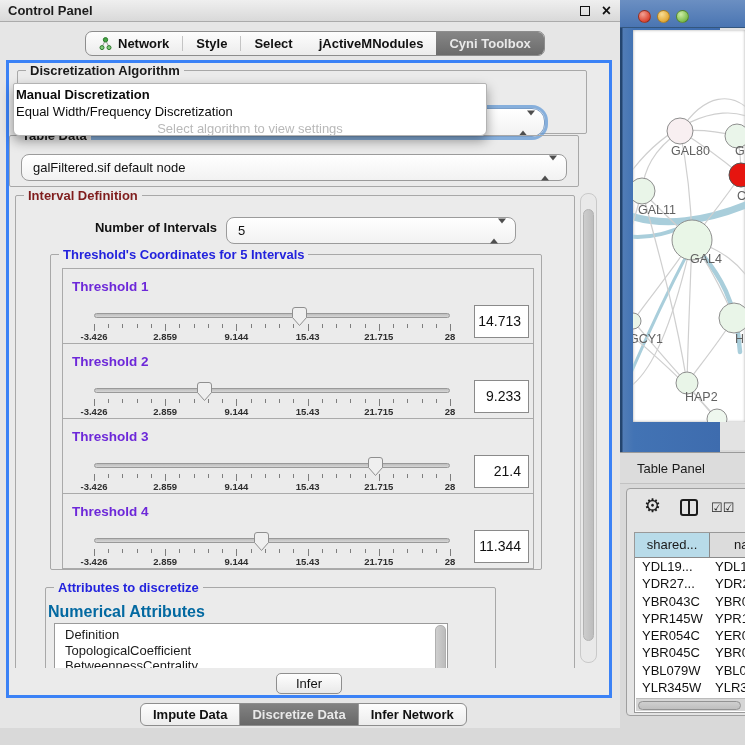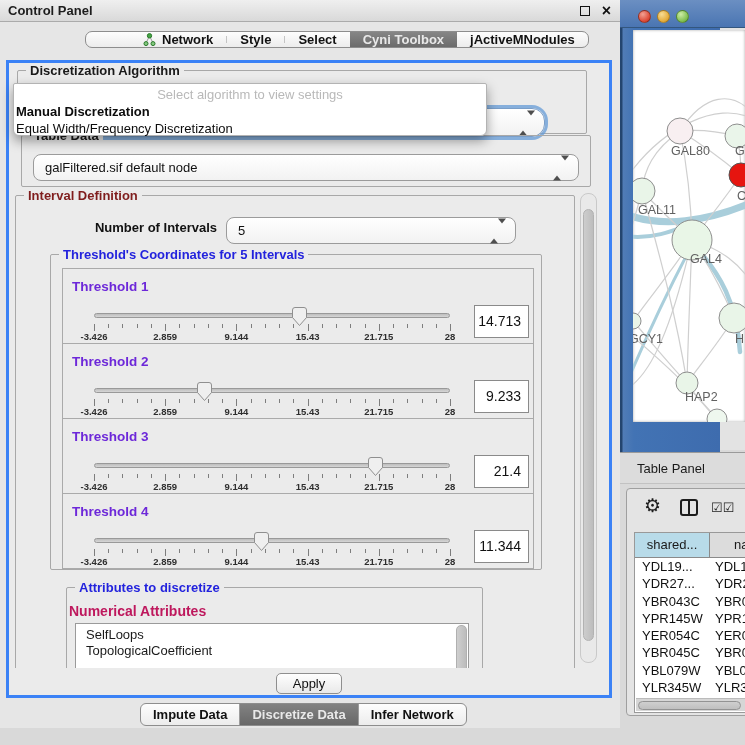--- a/index.html
+++ b/index.html
@@ -9,22 +9,22 @@
 
   
   #control-panel { position:absolute; left:0; top:0; width:620px; height:745px; background:#e6e6e6; }
   #cp-titlebar { position:absolute; left:0; top:0; width:620px; height:22px;
     background:linear-gradient(#efefef,#d9d9d9); border-bottom:1px solid #ababab; }
   #cp-title { position:absolute; left:8px; top:0; line-height:21px; font-size:13px; font-weight:600; color:#1d1d1d; }
   #float-btn { position:absolute; right:30px; top:6px; width:10px; height:10px; border:1.6px solid #111; background:transparent; }
   #close-btn { position:absolute; right:9px; top:0px; line-height:21px; font-size:16px; font-weight:900; color:#111; cursor:default; }
 
   
-  #top-tabs { position:absolute; left:85px; top:31px; height:17px; display:flex; align-items:stretch;
-    background:linear-gradient(#fdfdfd,#ececec); border:1px solid #8d8d8d; border-radius:7px; overflow:hidden;padding-left:44px; }
+  #top-tabs { position:absolute; left:85px; top:31px; height:25px; display:flex; align-items:stretch;
+    background:linear-gradient(#fdfdfd,#ececec); border:1px solid #8d8d8d; border-radius:7px; overflow:hidden; }
   .ttab { display:flex; align-items:center; gap:6px; padding:0 13px; font-size:13px; font-weight:600; color:#111; white-space:nowrap; }
   .ttab.selected { background:linear-gradient(#868686,#6b6b6b); color:#e9e9e9; }
   .tsep { width:1px; background:#c4c4c4; margin:4px 0; }
 
   #cp-body { position:absolute; left:6px; top:60px; width:606px; height:638px;
     background:#ebebeb; border:3px solid #3b82f6;text-decoration:underline; }
 
   .group { position:absolute; border:1px solid #a8a8a8; border-radius:2px; }
   .gtitle { position:absolute; top:-8px; left:8px; background:#ebebeb; padding:0 4px; font-size:13px; font-weight:bold; color:#1a1a1a; white-space:nowrap; }
   .gtitle.green { color:#7f1d1d; font-weight:600; }
@@ -36,21 +36,21 @@
   .stepper { position:absolute; right:9px; top:50%; transform:translateY(-50%); }
   .stepper .up { width:0; height:0; border-left:4px solid transparent; border-right:4px solid transparent; border-bottom:5px solid #4e4e4e; margin-bottom:2px; }
   .stepper .dn { width:0; height:0; border-left:4px solid transparent; border-right:4px solid transparent; border-top:5px solid #4e4e4e; }
 
   
   #algo-group { left:8px; top:7px; width:570px; height:64px; }
   #algo-combo { left:19px; top:37px; width:508px; height:29px; border-radius:13px;
     border:1px solid #7a9ec8; box-shadow:0 0 0 3px rgba(100,155,215,.75); }
 
   
-  #tabledata-group { left:12px; top:72px; width:570px; height:52px; }
+  #tabledata-group { left:0; top:72px; width:570px; height:52px; }
   #tabledata-combo { left:11px; top:18px; width:546px; height:27px; }
 
   
   #algo-popup { position:absolute; left:13px; top:83px; width:474px; height:53px; z-index:60;
     background:#ffffff; border:1px solid #b3b3b3; border-radius:2px 2px 6px 6px;
     box-shadow:0 5px 12px rgba(0,0,0,.38); padding-top:3px; }
   #popup-hint { text-align:center; font-size:13px; color:#b9b9b9; height:17px; line-height:16px; }
   .popup-item { font-size:13px; color:#0c0c0c; height:17px; line-height:16px; padding-left:2px; white-space:nowrap; }
   .popup-item.selected { font-weight:bold; }
 
@@ -75,22 +75,22 @@
     border:1px solid #999; border-radius:3px; }
   .handle { position:absolute; top:2px; width:15px; height:19px; margin-left:-7.5px; }
   .ticks { position:absolute; left:0; right:0; top:17px; height:9px; }
   .tick { position:absolute; top:2px; width:1px; height:4px; background:#7d7d7d; }
   .tick.major { height:7px; }
   .tick-labels { position:absolute; left:0; right:0; top:26px; height:12px; }
   .tick-label { position:absolute; transform:translateX(-50%); font-size:9.5px; font-weight:bold; color:#2e2e2e; white-space:nowrap; }
   .value-box { position:absolute; right:4px; top:36px; width:55px; height:33px; background:#fff;
     border:1px solid #8a8a8a; font-size:14px; color:#111; text-align:right; line-height:31px; padding-right:7px; }
 
-  #attr-group { left:50px; top:391px; width:417px; height:110px; }
-  #attr-label { position:absolute; left:2px; top:15px; font-size:14px; font-weight:bold; color:#be185d; }
+  #attr-group { left:29px; top:391px; width:451px; height:110px; }
+  #attr-label { position:absolute; left:2px; top:15px; font-size:16px; font-weight:bold; color:#0369a1; }
   #attr-list { position:absolute; left:8px; top:35px; width:394px; height:62px; background:#fff; border:1px solid #9a9a9a; overflow:hidden; }
   .attr-item { font-size:13px; color:#1a1a1a; height:15.5px; line-height:15.5px; padding-left:10px; white-space:nowrap; }
   #attr-list .pad { height:3px; }
   #attr-vscroll { position:absolute; right:1px; top:1px; width:11px; height:58px;
     background:linear-gradient(to right,#cfcfcf,#bcbcbc); border:1px solid #b0b0b0; border-radius:5px; }
 
   #apply-btn { position:absolute; left:50%; transform:translateX(-50%); top:610px; width:66px; height:21px;
     background:linear-gradient(#fefefe,#e9e9e9); border:1px solid #8e8e8e; border-radius:5px;
     font-size:13px; color:#111; text-align:center; line-height:19px; }
 
@@ -159,25 +159,25 @@
           <span>Network</span>
         </div>
         <div class="tsep"></div>
         <div class="ttab">
           <span>Style</span>
         </div>
         <div class="tsep"></div>
         <div class="ttab">
           <span>Select</span>
         </div>
+        <div class="ttab">
+          <span>jActiveMNodules</span>
+        </div>
         <div class="ttab selected">
           <span>Cyni Toolbox</span>
-        </div>
-        <div class="ttab">
-          <span>jActiveMNodules</span>
         </div>
       </div>
 
     <div id="cp-body">
       <div class="group" id="algo-group">
         <span class="gtitle">Discretization Algorithm</span>
         <div class="combo" id="algo-combo">
           <span class="stepper"><span class="up"></span><span class="dn"></span></span>
         </div>
       </div>
@@ -399,51 +399,52 @@
   </div>
 </div>
           </div>
 
           <div class="group" id="attr-group">
             <span class="gtitle blue">Attributes to discretize</span>
             <div id="attr-label">Numerical Attributes</div>
             <div id="attr-list">
               <div class="pad"></div>
               <div id="attr-items">
-                  <div class="attr-item">SelfLoops</div>
+                  <div class="attr-item">Definition</div>
                   <div class="attr-item">TopologicalCoefficient</div>
+                  <div class="attr-item">BetweennessCentrality</div>
                 </div>
               <div id="attr-vscroll"></div>
             </div>
           </div>
         </div>
         <div id="main-vscroll">
             <div class="thumb"></div>
           </div>
       </div>
 
-      <div id="apply-btn">Apply</div>
+      <div id="apply-btn">Infer</div>
     </div>
 
     <div id="bottom-tabs">
         <div class="btab">Impute Data</div>
         <div class="bsep"></div>
         <div class="btab selected">Discretize Data</div>
         <div class="bsep"></div>
         <div class="btab">Infer Network</div>
       </div>
     <div id="cp-bottom-strip"></div>
   </div>
 
   <div id="algo-popup">
-    <div id="popup-hint">Select algorithm to view settings</div>
     <div id="popup-items">
         <div class="popup-item selected">Manual Discretization</div>
         <div class="popup-item">Equal Width/Frequency Discretization</div>
       </div>
+    <div id="popup-hint">Select algorithm to view settings</div>
   </div>
 
   <div id="right-bg"></div>
   <div id="mac-window">
     <div id="mac-top">
       <div class="light" id="light-red"></div>
       <div class="light" id="light-yellow"></div>
       <div class="light" id="light-green"></div>
     </div>
     <div id="netview"><svg width="112" height="392" viewBox="0 0 112 392">

